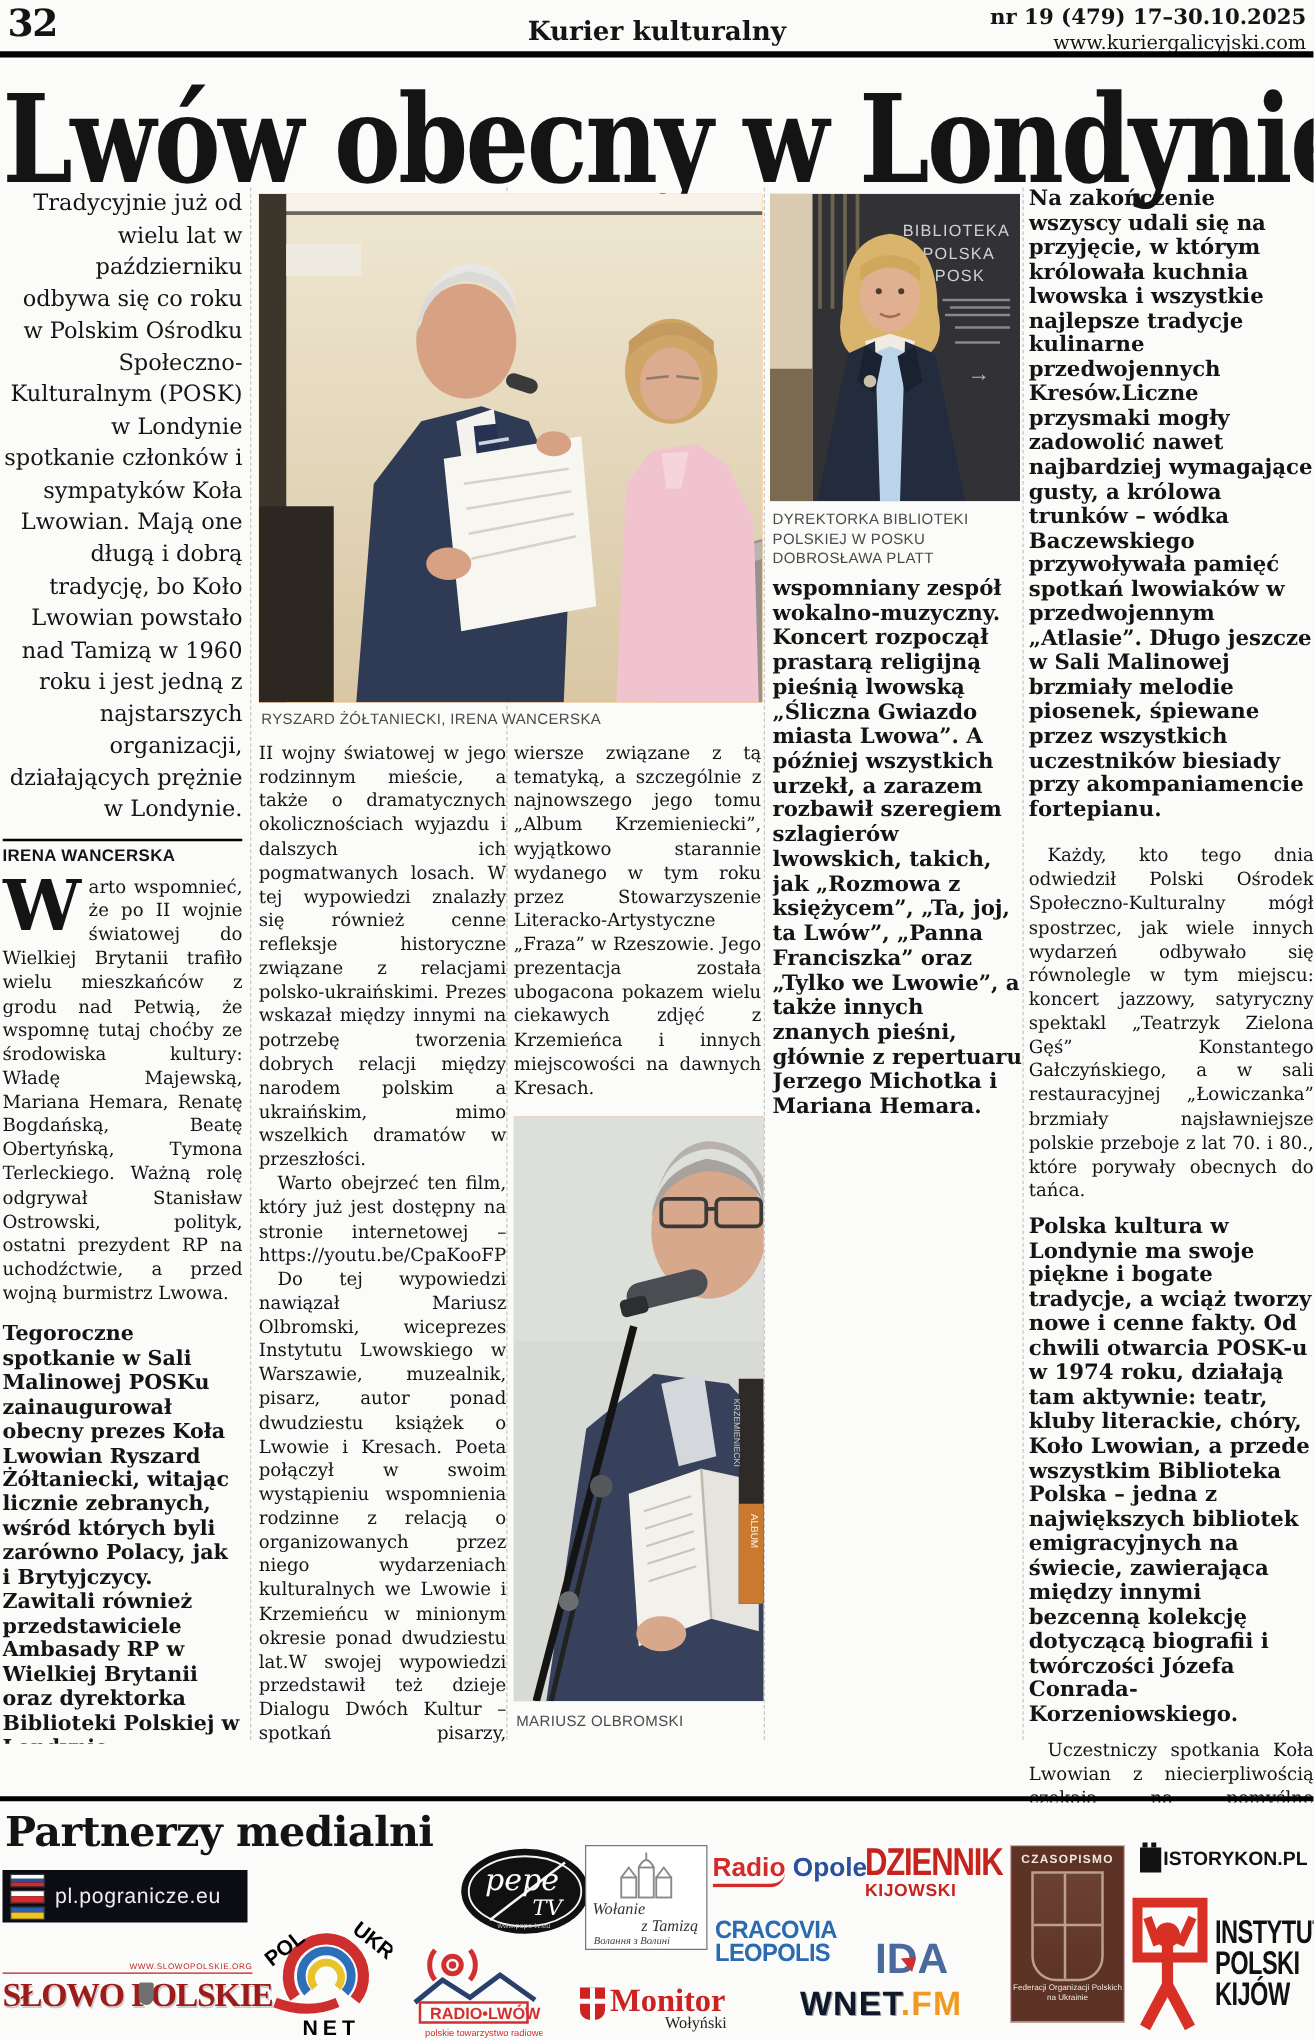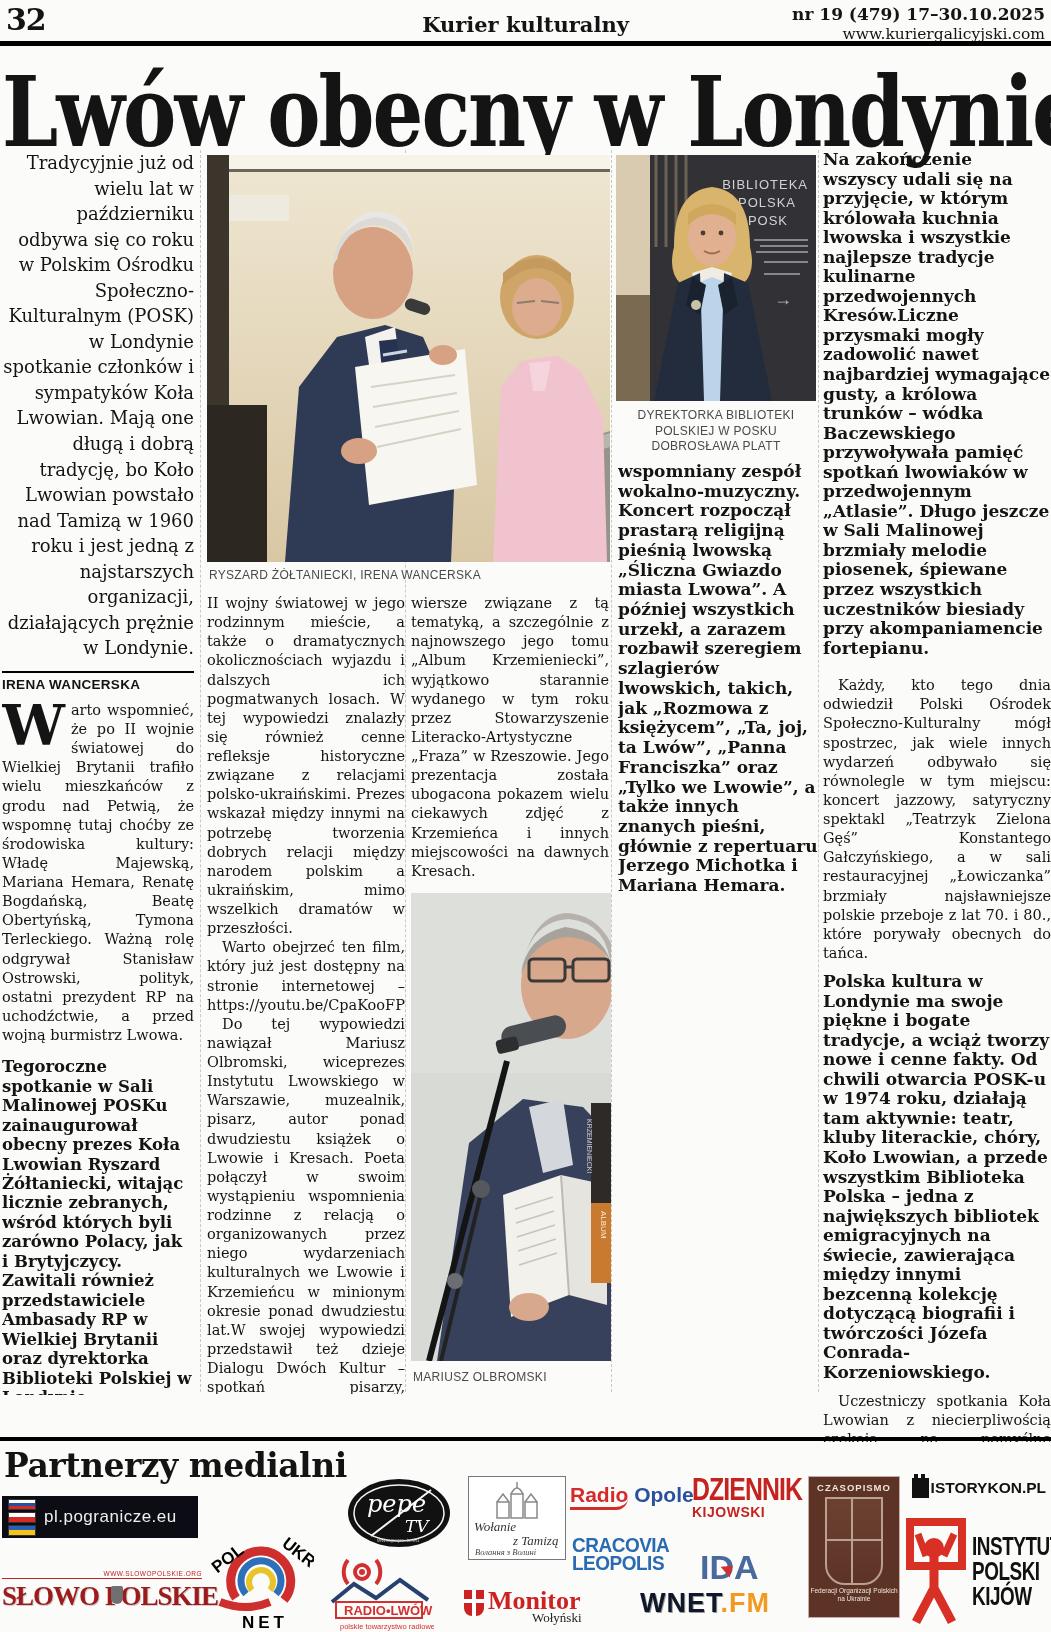--- a/index.html
+++ b/index.html
@@ -41,21 +41,21 @@
   .flag{width:26px;height:9px;display:flex;flex-direction:column;border:1px solid #333;}
   .flag div{flex:1;}
   .pog-text{color:#eee;font-family:"Liberation Sans", sans-serif;font-size:17px;font-weight:300;letter-spacing:.5px;}
   .lg-slowo{left:2px;top:1570px;width:200px;height:58px;font-family:"Liberation Serif", serif;}
   .slowo-url{color:#b22;font-size:6.5px;font-family:"Liberation Sans",sans-serif;text-align:right;letter-spacing:.5px;border-bottom:1px solid #b22;padding-bottom:1px;}
   .slowo-row{display:flex;align-items:center;}
   .slowo-word{color:#9e1b1b;font-weight:bold;font-size:27px;letter-spacing:-1px;text-shadow:1px 1px 0 #ccc;}
   .slowo-crest{width:30px;height:34px;margin:0 3px;background:#9a9a9a;border-radius:4px 4px 10px 10px;position:relative;}
   .slowo-crest:after{content:"";position:absolute;left:9px;top:7px;width:12px;height:18px;background:#707070;border-radius:2px 2px 6px 6px;}
   .lg-polukr{left:206px;top:1528px;width:108px;height:104px;}
-  .lg-pepetv{left:347px;top:1478px;width:104px;height:70px;}
+  .lg-pepetv{left:368px;top:1478px;width:104px;height:70px;}
   .lg-wolanie{left:468px;top:1476px;width:98px;height:84px;border:1px solid #777;background:#fff;box-sizing:border-box;
               font-family:"Liberation Serif", serif;position:absolute;}
   .wol-church{position:absolute;top:3px;left:22px;width:52px;height:40px;}
   .wol-t1{position:absolute;left:5px;top:42px;font-style:italic;font-size:13px;color:#333;}
   .wol-t2{position:absolute;left:44px;top:56px;font-style:italic;font-size:13px;color:#333;}
   .wol-t3{position:absolute;left:6px;top:70px;font-style:italic;font-size:8.5px;color:#444;}
   .lg-radioopole{left:570px;top:1483px;width:118px;height:26px;font-family:"Liberation Sans",sans-serif;font-weight:bold;font-size:21px;white-space:nowrap;}
   .ro-radio{color:#d42a2a;border-bottom:3px solid #d42a2a;border-radius:0 0 12px 0;padding-bottom:1px;}
   .ro-opole{color:#2a4f9e;}
   .lg-cracovia{left:572px;top:1536px;width:104px;height:36px;font-family:"Liberation Sans",sans-serif;font-weight:bold;
@@ -241,21 +241,21 @@
       <path d="M88 96 Q96 101 104 96" stroke="#a06a52" stroke-width="2" fill="none"></path>
       <polygon points="76,118 96,112 116,118 112,134 80,134" fill="#f0ece4"></polygon>
       <polygon points="62,246 72,132 96,122 122,132 132,246" fill="#bcd4ea"></polygon>
       <polygon points="38,246 62,128 84,118 88,246" fill="#232c3c"></polygon>
       <polygon points="104,246 108,118 132,128 156,246" fill="#232c3c"></polygon>
       <polygon points="76,122 90,130 84,160 70,150" fill="#1a2230"></polygon>
       <polygon points="116,122 102,130 108,160 122,150" fill="#1a2230"></polygon>
       <circle cx="80" cy="150" r="5" fill="#c9c2a8"></circle>
     </svg>
   </div>
-  <div class="col caption" style="left:618px;top:408px;width:196px;text-align:center;">DYREKTORKA BIBLIOTEKI POLSKIEJ W POSKU DOBROSŁAWA PLATT</div>
+  <div class="col caption" style="left:618px;top:408px;width:196px;">DYREKTORKA BIBLIOTEKI POLSKIEJ W POSKU DOBROSŁAWA PLATT</div>
 
   <div class="col" style="left:618px;top:462px;width:200px;height:930px;">
     <p class="bold-big" style="line-height:1.16">wspomniany zespół wokalno-muzyczny. Koncert rozpoczął prastarą religijną pieśnią lwowską „Śliczna Gwiazdo miasta Lwowa”. A później wszystkich urzekł, a zarazem rozbawił szeregiem szlagierów lwowskich, takich, jak „Rozmowa z księżycem”, „Ta, joj, ta Lwów”, „Panna Franciszka” oraz „Tylko we Lwowie”, a także innych znanych pieśni, głównie z repertuaru Jerzego Michotka i Mariana Hemara.</p>
   </div>
 
   <div class="col" style="left:823px;top:150px;width:228px;height:1292px;">
     <p class="bold-big">Na zakończenie wszyscy udali się na przyjęcie, w którym królowała kuchnia lwowska i wszystkie najlepsze tradycje kulinarne przedwojennych Kresów.Liczne przysmaki mogły zadowolić nawet najbardziej wymagające gusty, a królowa trunków – wódka Baczewskiego przywoływała pamięć spotkań lwowiaków w przedwojennym „Atlasie”. Długo jeszcze w Sali Malinowej brzmiały melodie piosenek, śpiewane przez wszystkich uczestników biesiady przy akompaniamencie fortepianu.</p>
     <div class="gap"></div>
       <div class="gap"></div>
     <p class="body-just indent">Każdy, kto tego dnia odwiedził Polski Ośrodek Społeczno-Kulturalny mógł spostrzec, jak wiele innych wydarzeń odbywało się równolegle w tym miejscu: koncert jazzowy, satyryczny spektakl „Teatrzyk Zielona Gęś” Konstantego Gałczyńskiego, a w sali restauracyjnej „Łowiczanka” brzmiały najsławniejsze polskie przeboje z lat 70. i 80., które porywały obecnych do tańca.</p>

